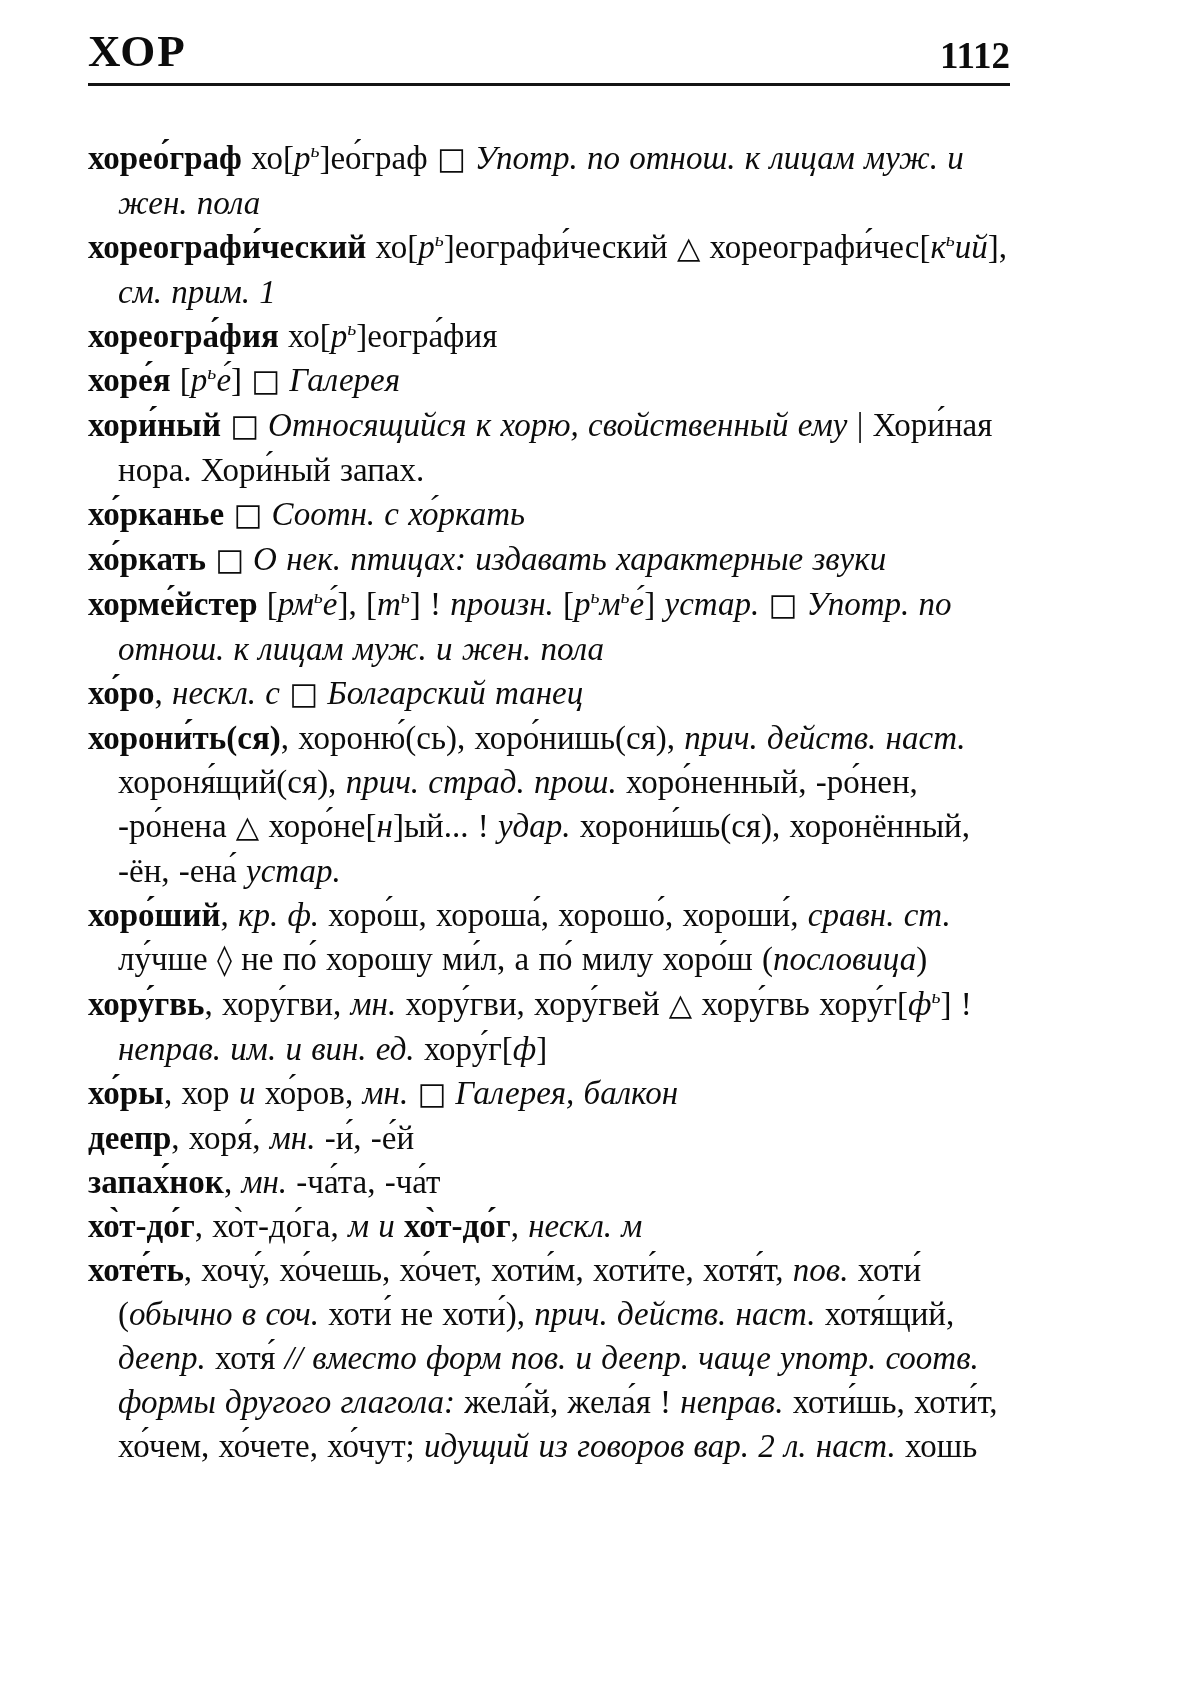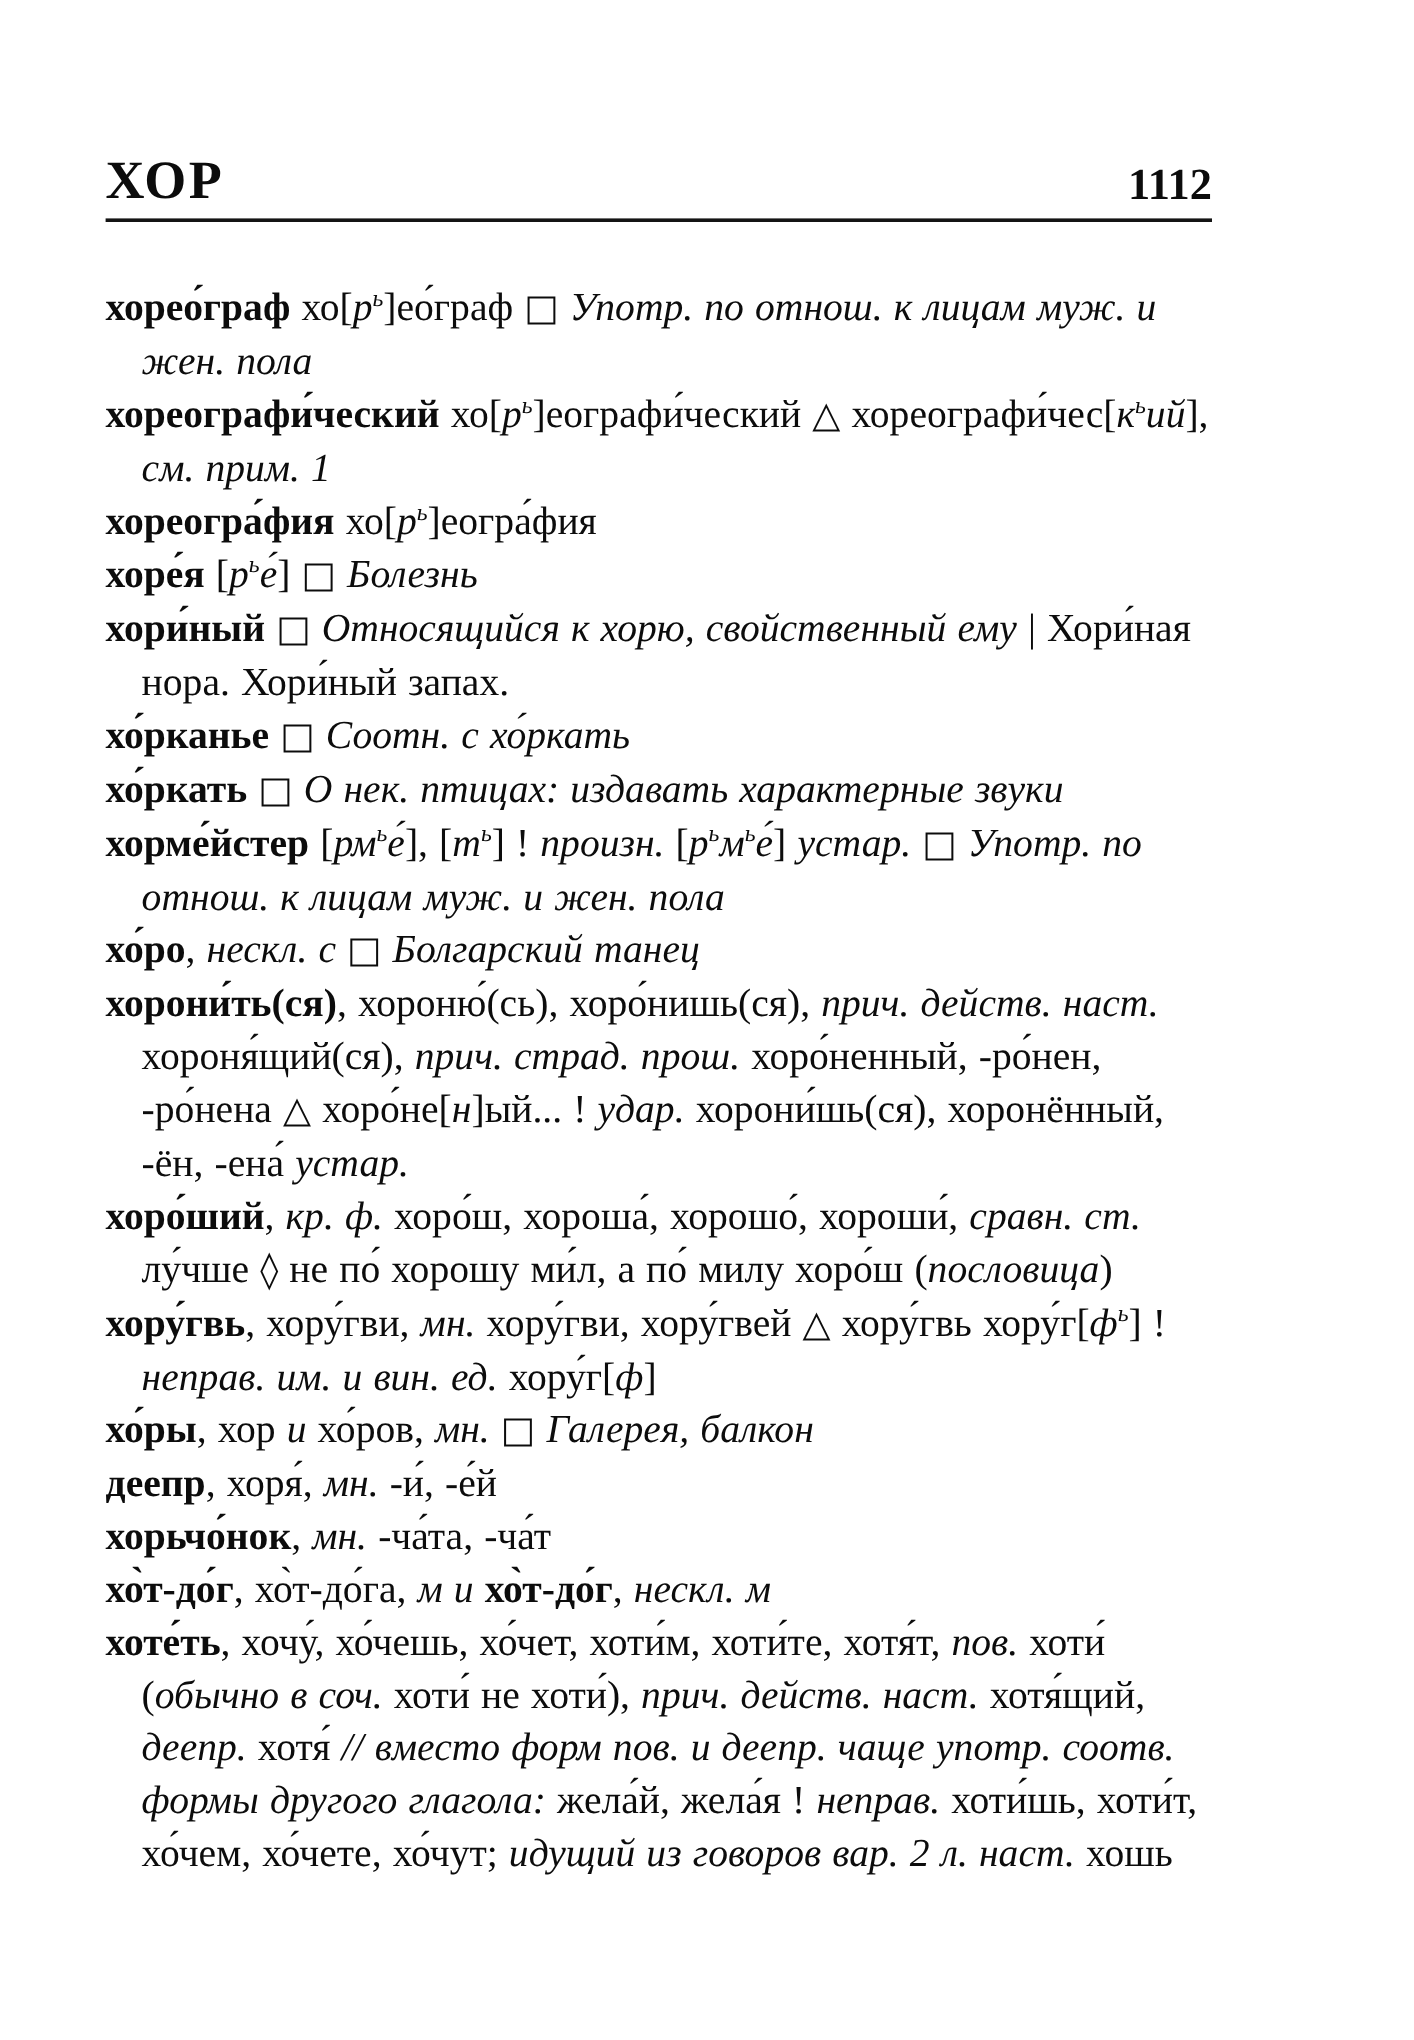--- a/index.html
+++ b/index.html
@@ -2,21 +2,21 @@
 <html lang="ru"><head>
 <meta charset="utf-8">
 <style>
   html, body { margin: 0; padding: 0; background: #ffffff; }
   body {
     width: 1178px; height: 1700px;
     font-family: "Liberation Serif", "DejaVu Serif", serif;
     color: #0c0c0c;
     overflow: hidden;
   }
-  .page { padding: 100px 168px 0 88px; margin-top: 28px; }
+  .page { padding: 29px 168px 0 88px; }
 
   .running-head {
     display: flex; justify-content: space-between; align-items: flex-end;
   }
   .guide-word {
     font-weight: bold; font-size: 45px; line-height: 1;
     letter-spacing: 2px; margin: 0;
   }
   .page-number { font-size: 37px; line-height: 1; font-weight: bold; }
   .head-rule {
@@ -48,28 +48,28 @@
 <div class="page">
   <div class="running-head">
     <h1 class="guide-word">ХОР</h1>
     <span class="page-number">1112</span>
   </div>
   <hr class="head-rule">
   <div class="entries">
       <p class="entry"><span class="seg-b">хорео́граф</span><span class="seg-r"> хо[</span><span class="seg-i">р</span><span class="seg-sup">ь</span><span class="seg-r">]ео́граф </span><span class="seg-sym">□</span><span class="seg-i"> Употр. по отнош. к лицам муж. и жен. пола</span></p>
       <p class="entry"><span class="seg-b">хореографи́ческий</span><span class="seg-r"> хо[</span><span class="seg-i">р</span><span class="seg-sup">ь</span><span class="seg-r">]еографи́ческий </span><span class="seg-sym">△</span><span class="seg-r"> хореографи́чес[</span><span class="seg-i">к</span><span class="seg-sup">ь</span><span class="seg-i">ий</span><span class="seg-r">], </span><span class="seg-i">см. прим. 1</span></p>
       <p class="entry"><span class="seg-b">хореогра́фия</span><span class="seg-r"> хо[</span><span class="seg-i">р</span><span class="seg-sup">ь</span><span class="seg-r">]еогра́фия</span></p>
-      <p class="entry"><span class="seg-b">хоре́я</span><span class="seg-r"> [</span><span class="seg-i">р</span><span class="seg-sup">ь</span><span class="seg-i">е́</span><span class="seg-r">] </span><span class="seg-sym">□</span><span class="seg-i"> Болезнь</span></p>
+      <p class="entry"><span class="seg-b">хоре́я</span><span class="seg-r"> [</span><span class="seg-i">р</span><span class="seg-sup">ь</span><span class="seg-i">е́</span><span class="seg-r">] </span><span class="seg-sym">□</span><span class="seg-i"> Галерея</span></p>
       <p class="entry"><span class="seg-b">хори́ный</span><span class="seg-r"> </span><span class="seg-sym">□</span><span class="seg-i"> Относящийся к хорю, свойственный ему </span><span class="seg-r">| Хори́ная нора. Хори́ный запах.</span></p>
       <p class="entry"><span class="seg-b">хо́рканье</span><span class="seg-r"> </span><span class="seg-sym">□</span><span class="seg-i"> Соотн. с хо́ркать</span></p>
       <p class="entry"><span class="seg-b">хо́ркать</span><span class="seg-r"> </span><span class="seg-sym">□</span><span class="seg-i"> О нек. птицах: издавать характерные звуки</span></p>
       <p class="entry"><span class="seg-b">хорме́йстер</span><span class="seg-r"> [</span><span class="seg-i">рм</span><span class="seg-sup">ь</span><span class="seg-i">е́</span><span class="seg-r">], [</span><span class="seg-i">т</span><span class="seg-sup">ь</span><span class="seg-r">] ! </span><span class="seg-i">произн. </span><span class="seg-r">[</span><span class="seg-i">р</span><span class="seg-sup">ь</span><span class="seg-i">м</span><span class="seg-sup">ь</span><span class="seg-i">е́</span><span class="seg-r">] </span><span class="seg-i">устар. </span><span class="seg-sym">□</span><span class="seg-i"> Употр. по отнош. к лицам муж. и жен. пола</span></p>
       <p class="entry"><span class="seg-b">хо́ро</span><span class="seg-r">, </span><span class="seg-i">нескл. с </span><span class="seg-sym">□</span><span class="seg-i"> Болгарский танец</span></p>
       <p class="entry"><span class="seg-b">хорони́ть(ся)</span><span class="seg-r">, хороню́(сь), хоро́нишь(ся), </span><span class="seg-i">прич. действ. наст. </span><span class="seg-r">хороня́щий(ся), </span><span class="seg-i">прич. страд. прош. </span><span class="seg-r">хоро́ненный, -ро́нен, -ро́нена </span><span class="seg-sym">△</span><span class="seg-r"> хоро́не[</span><span class="seg-i">н</span><span class="seg-r">]ый... ! </span><span class="seg-i">удар. </span><span class="seg-r">хорони́шь(ся), хоронённый, -ён, -ена́ </span><span class="seg-i">устар.</span></p>
       <p class="entry"><span class="seg-b">хоро́ший</span><span class="seg-r">, </span><span class="seg-i">кр. ф. </span><span class="seg-r">хоро́ш, хороша́, хорошо́, хороши́, </span><span class="seg-i">сравн. ст. </span><span class="seg-r">лу́чше </span><span class="seg-sym">◊</span><span class="seg-r"> не по́ хорошу ми́л, а по́ милу хоро́ш (</span><span class="seg-i">пословица</span><span class="seg-r">)</span></p>
       <p class="entry"><span class="seg-b">хору́гвь</span><span class="seg-r">, хору́гви, </span><span class="seg-i">мн. </span><span class="seg-r">хору́гви, хору́гвей </span><span class="seg-sym">△</span><span class="seg-r"> хору́гвь хору́г[</span><span class="seg-i">ф</span><span class="seg-sup">ь</span><span class="seg-r">] ! </span><span class="seg-i">неправ. им. и вин. ед. </span><span class="seg-r">хору́г[</span><span class="seg-i">ф</span><span class="seg-r">]</span></p>
       <p class="entry"><span class="seg-b">хо́ры</span><span class="seg-r">, хор </span><span class="seg-i">и </span><span class="seg-r">хо́ров, </span><span class="seg-i">мн. </span><span class="seg-sym">□</span><span class="seg-i"> Галерея, балкон</span></p>
       <p class="entry"><span class="seg-b">деепр</span><span class="seg-r">, хоря́, </span><span class="seg-i">мн. </span><span class="seg-r">-и́, -е́й</span></p>
-      <p class="entry"><span class="seg-b">хорьчо́нок</span><span class="seg-r">, </span><span class="seg-i">мн. </span><span class="seg-r">-ча́та, -ча́т</span></p>
+      <p class="entry"><span class="seg-b">запах́нок</span><span class="seg-r">, </span><span class="seg-i">мн. </span><span class="seg-r">-ча́та, -ча́т</span></p>
       <p class="entry"><span class="seg-b">хо̀т-до́г</span><span class="seg-r">, хо̀т-до́га, </span><span class="seg-i">м и </span><span class="seg-b">хо̀т-до́г</span><span class="seg-r">, </span><span class="seg-i">нескл. м</span></p>
       <p class="entry"><span class="seg-b">хоте́ть</span><span class="seg-r">, хочу́, хо́чешь, хо́чет, хоти́м, хоти́те, хотя́т, </span><span class="seg-i">пов. </span><span class="seg-r">хоти́ (</span><span class="seg-i">обычно в соч. </span><span class="seg-r">хоти́ не хоти́), </span><span class="seg-i">прич. действ. наст. </span><span class="seg-r">хотя́щий, </span><span class="seg-i">деепр. </span><span class="seg-r">хотя́ </span><span class="seg-i">// вместо форм пов. и деепр. чаще употр. соотв. формы другого глагола: </span><span class="seg-r">жела́й, жела́я ! </span><span class="seg-i">неправ. </span><span class="seg-r">хоти́шь, хоти́т, хо́чем, хо́чете, хо́чут; </span><span class="seg-i">идущий из говоров вар. 2 л. наст. </span><span class="seg-r">хошь</span></p>
     </div>
 </div>
 
 </body></html>

